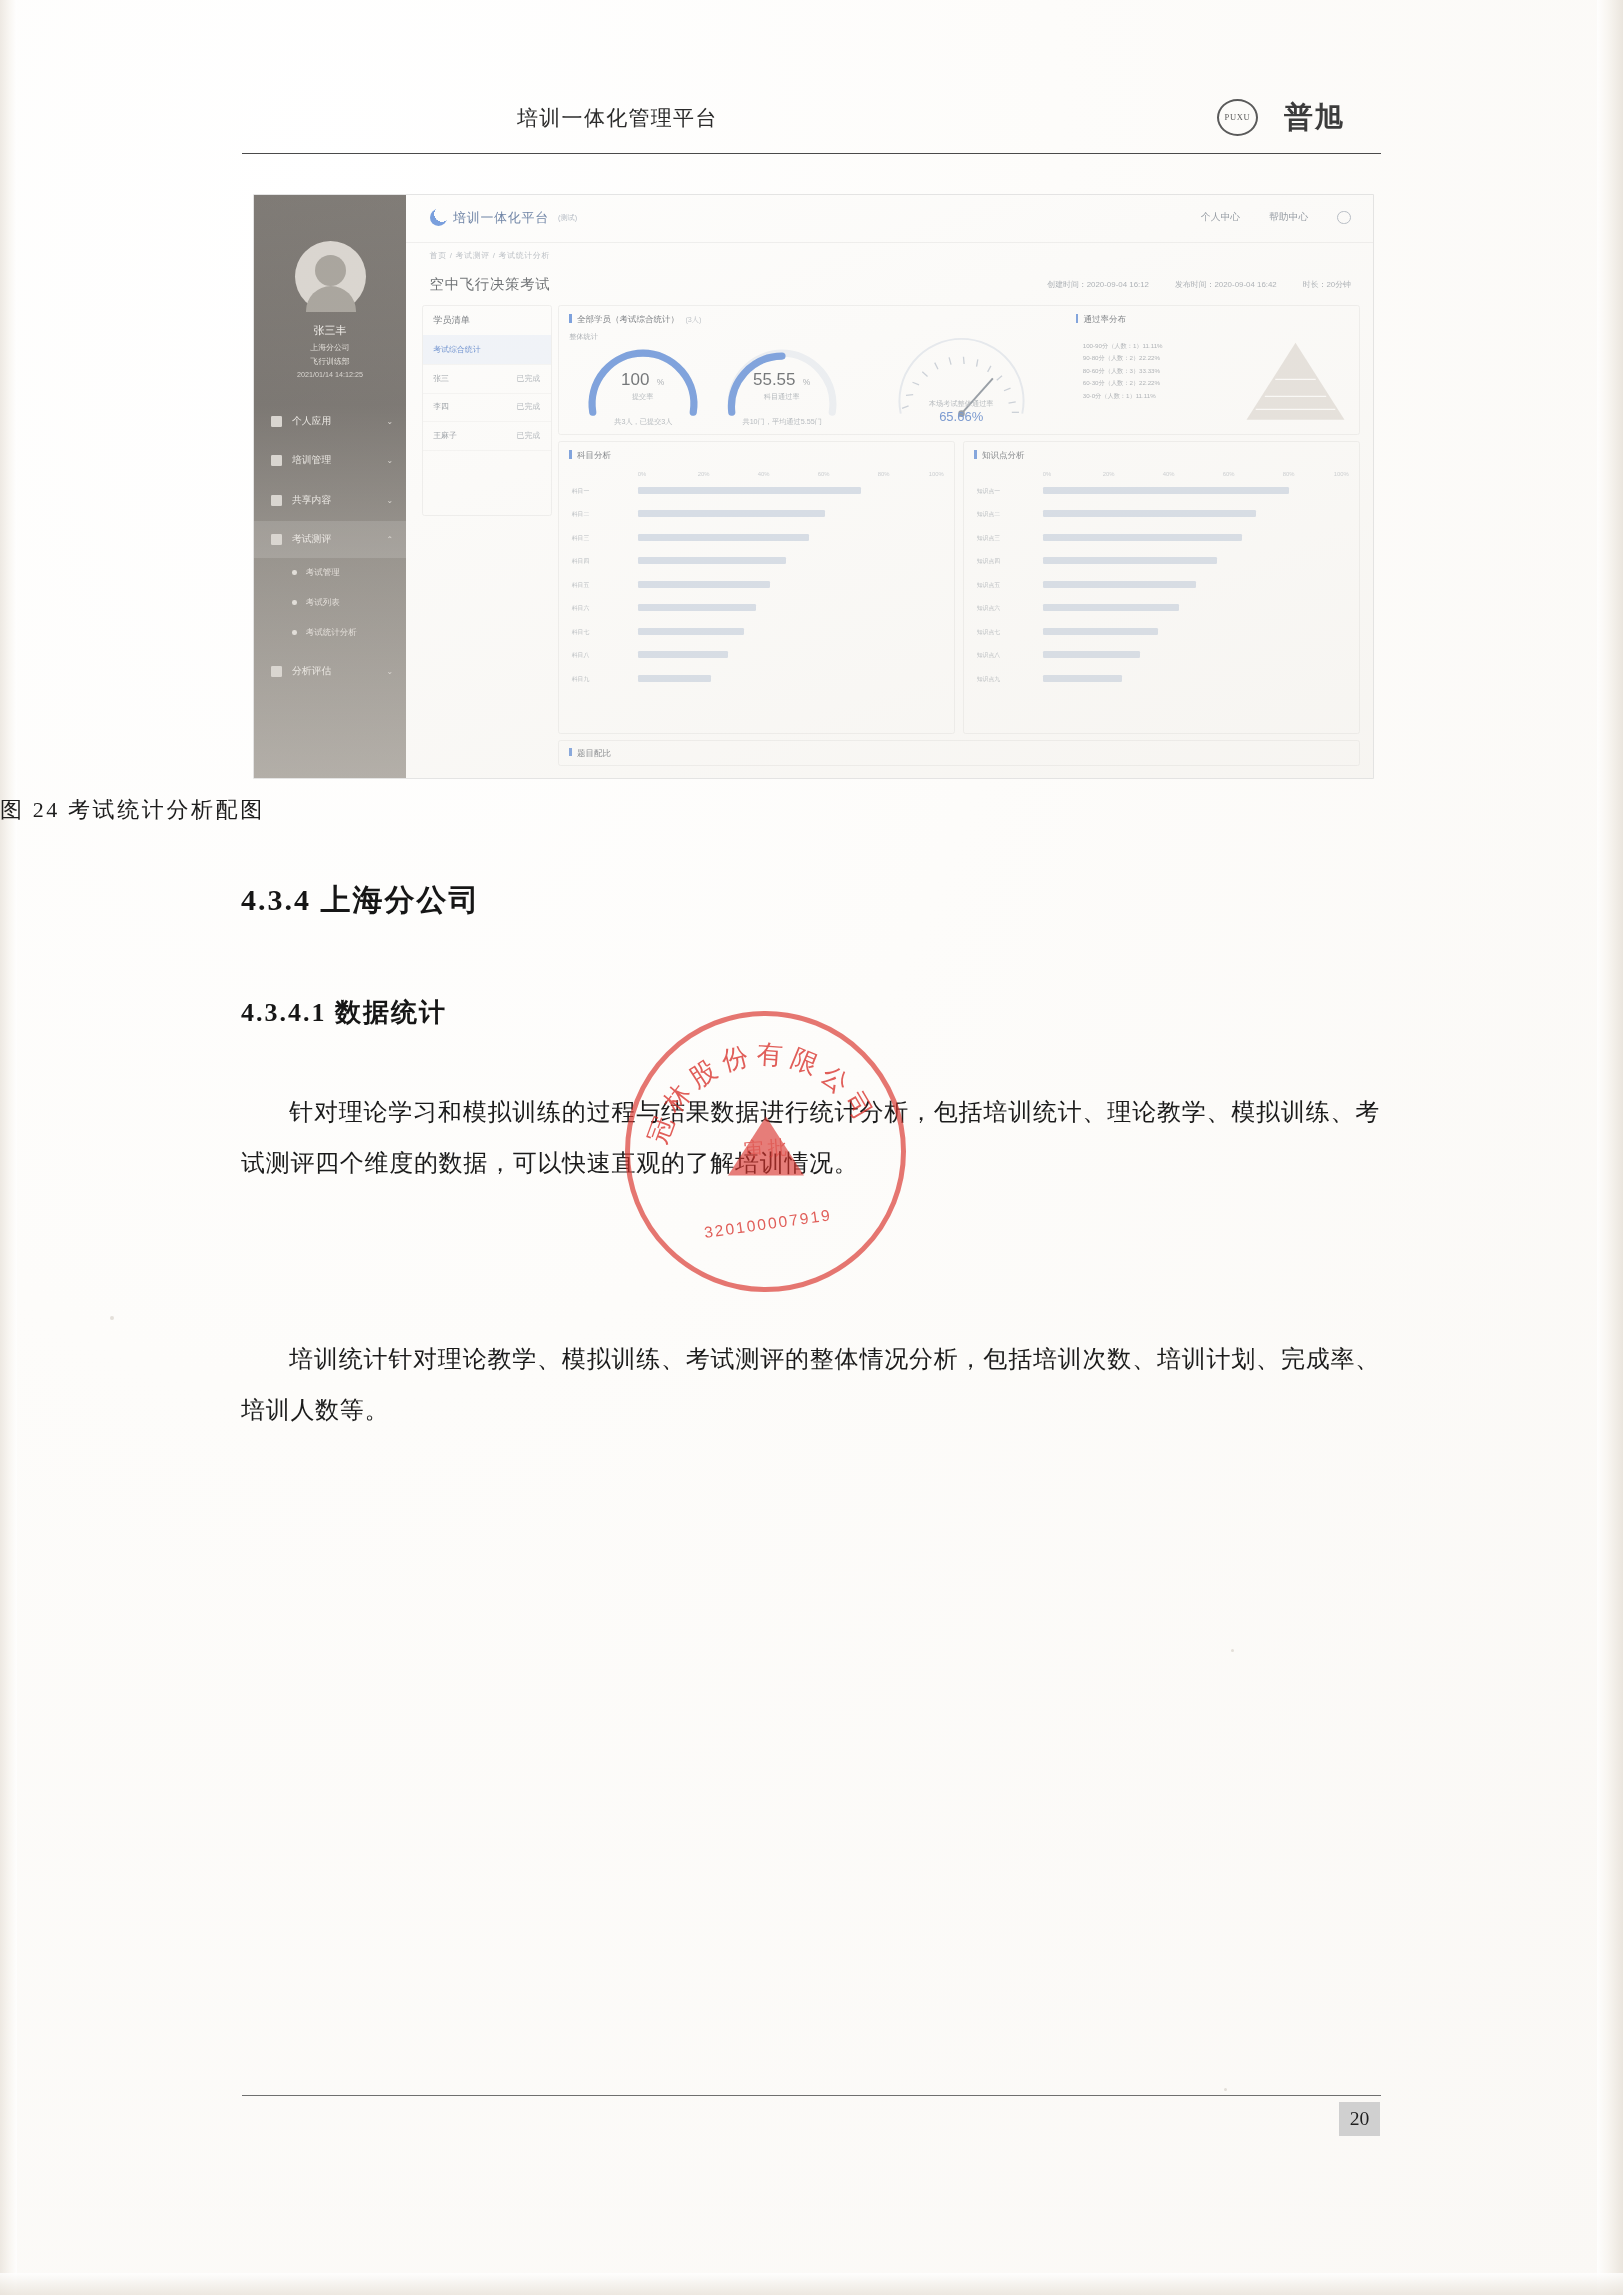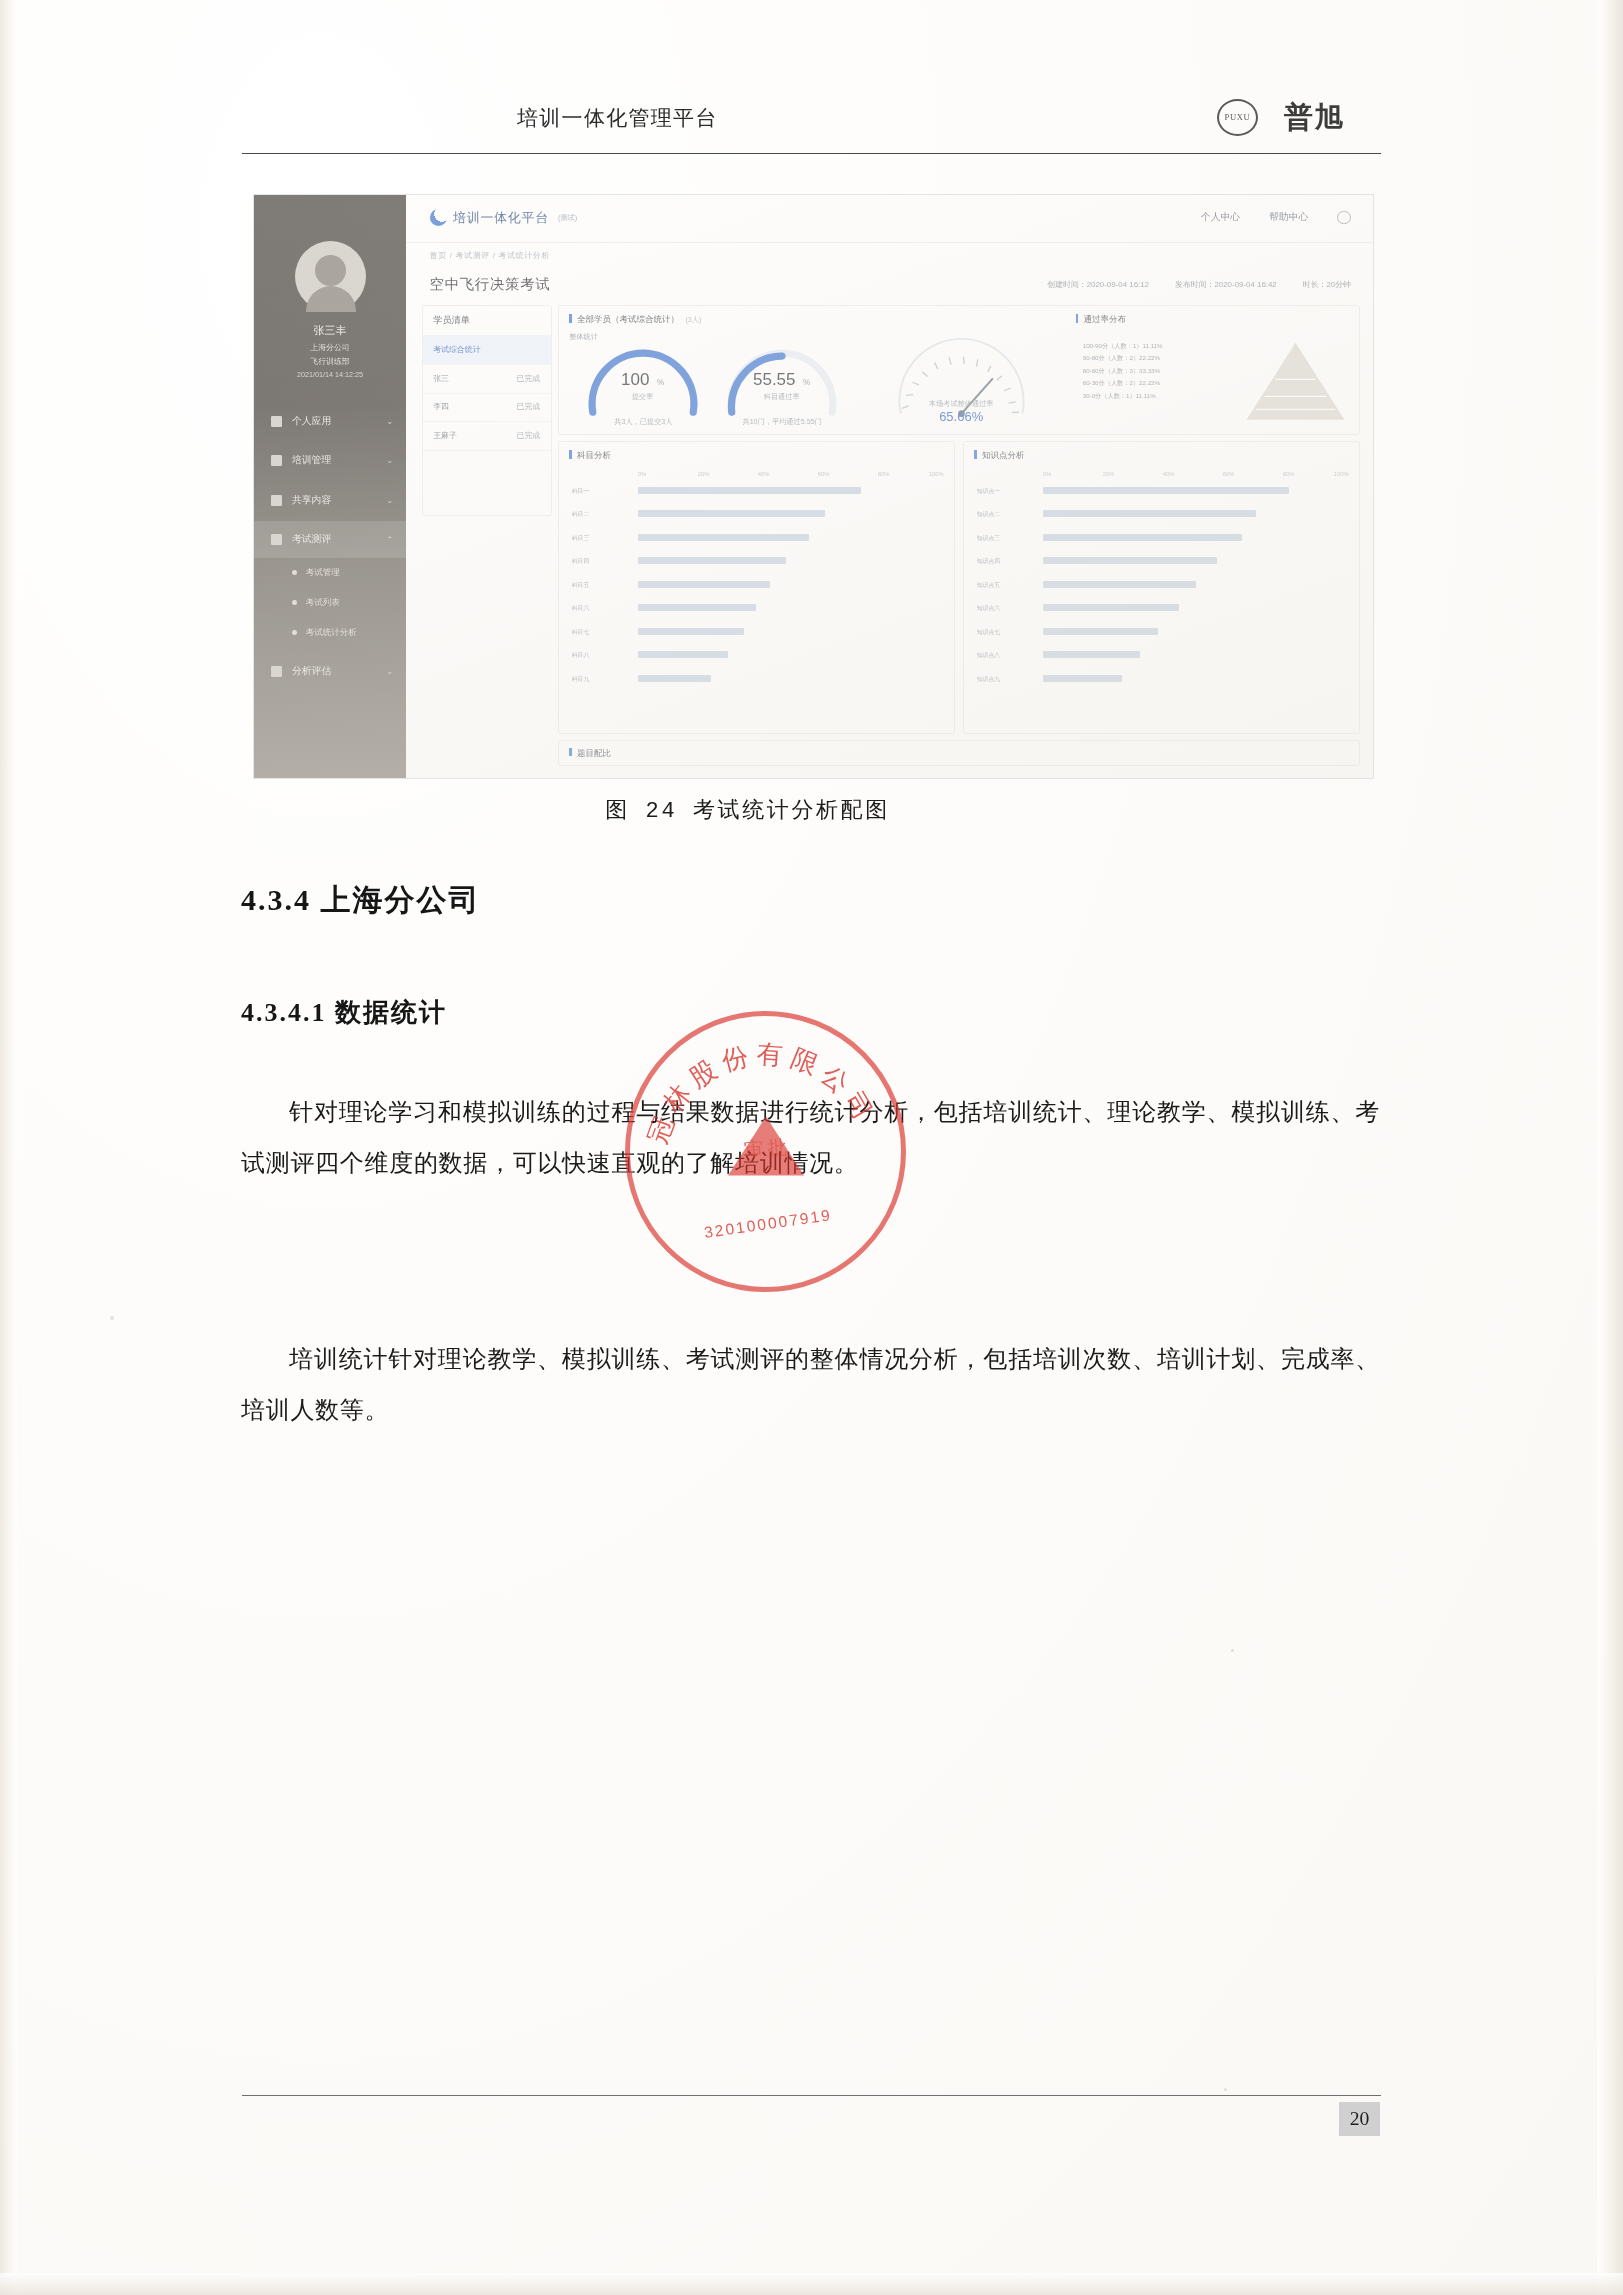--- a/index.html
+++ b/index.html
@@ -154,23 +154,23 @@
   .gauge-lbl { position:absolute; font-size:7.2px; color:#98a0a9; font-family:"Liberation Sans", sans-serif;
     text-align:center; }
   .arc { position:absolute; }
   .big-num { position:absolute; font-family:"Liberation Sans", sans-serif; color:#3a3f45; }
   .bar-row { position:absolute; height:6.5px; background:#c9d4e4; border-radius:1.3px; }
   .bar-lbl { position:absolute; font-size:5.9px; color:#9aa2ab; font-family:"Liberation Sans", sans-serif; }
   .axis-lbl { position:absolute; font-size:5.9px; color:#b6bcc4; font-family:"Liberation Sans", sans-serif; }
 
   
   .caption {
-    position:absolute; left:0; top:795px; width:1495px; text-align:center;
+    position:absolute; left:0; top:795px; width:1495px; 
     font-size:22px; color:#1d1d1d; letter-spacing:2.6px;
-    font-family:Liberation Mono, monospace;
+    font-family:Liberation Serif, serif;
   }
 
   
   .h2 {
     position:absolute; left:241px; top:880px;
     font-size:30px; color:#161616; letter-spacing:2px; font-weight:bold;
   }
   .h3 {
     position:absolute; left:241px; top:995px;
     font-size:26px; color:#161616; letter-spacing:2px; font-weight:bold;

